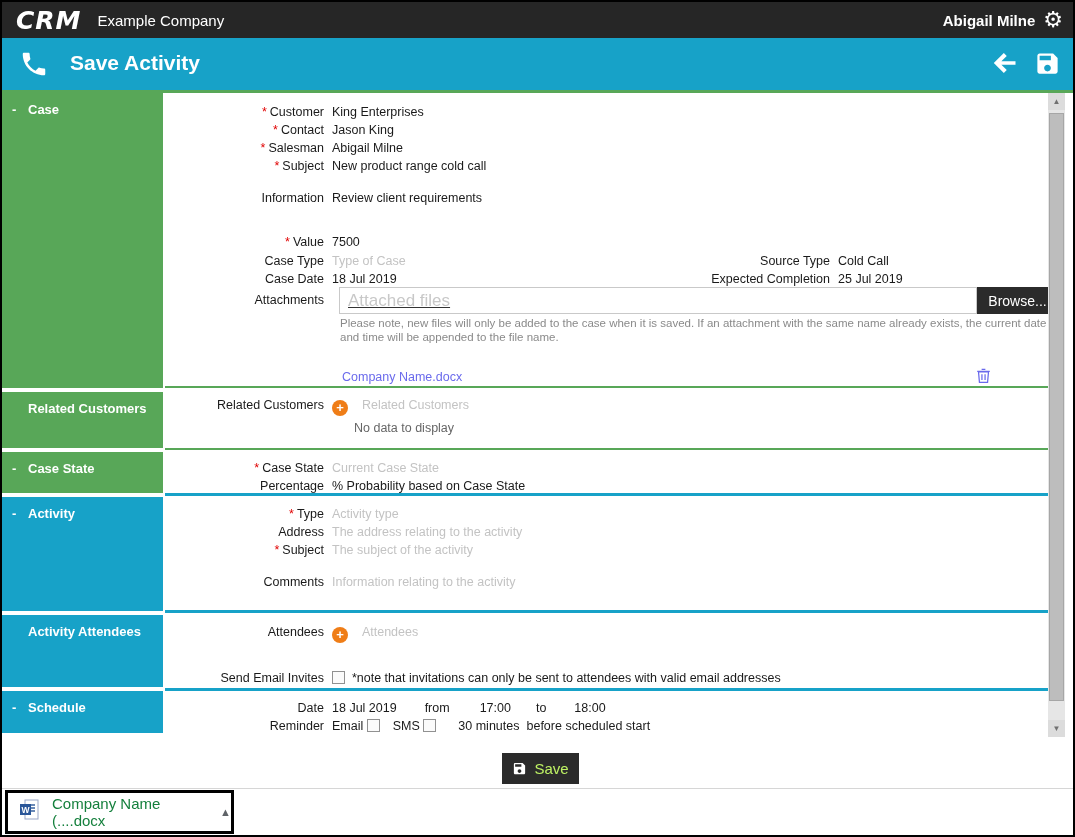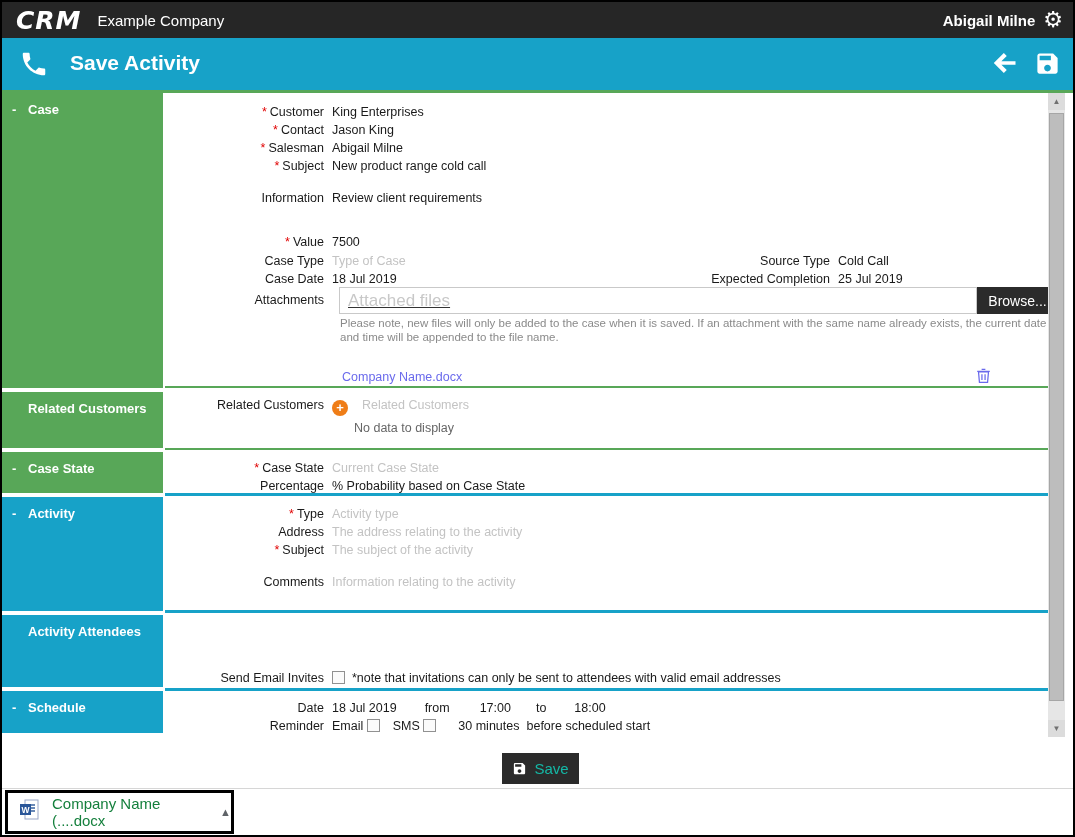--- a/index.html
+++ b/index.html
@@ -53,21 +53,21 @@
   .empty-note { position:absolute; left:352px; top:419px; font-size:12.5px; color:#666; }
 
   .chk { display:inline-block; width:13px; height:13px; border:1px solid #919191; background:#fbfbfb; vertical-align:-2px; cursor:pointer; }
 
   
   .scrollbar { position:absolute; left:1046px; top:91px; width:17px; height:644px; background:#e6e6e6; }
   .sb-arrow { position:absolute; left:0; width:17px; height:17px; color:#707070; font-size:8px; text-align:center; line-height:17px; background:#dcdcdc; }
   .sb-thumb { position:absolute; left:1px; top:20px; width:15px; height:588px; background:#bdbdbd; border:1px solid #a6a6a6; }
 
   
-  .save-btn { position:absolute; left:500px; top:751px; width:77px; height:31px; background:#2b2b2b; color:#14b8a6; border:none; font-size:15px; font-family:"Liberation Sans",sans-serif; cursor:pointer; display:flex; align-items:center; justify-content:center; gap:7px; }
+  .save-btn { position:absolute; left:500px; top:751px; width:77px; height:31px; background:#2b2b2b; color:#bef264; border:none; font-size:15px; font-family:"Liberation Sans",sans-serif; cursor:pointer; display:flex; align-items:center; justify-content:center; gap:7px; }
 
   
   .dlbar { position:absolute; left:0; top:786px; width:1071px; height:47px; background:#fff; border-top:1px solid #d6d6d6; }
   .dl-item { position:absolute; left:3px; top:1px; width:229px; height:44px; border:3px solid #000; background:#fff; display:flex; align-items:center; cursor:pointer; }
   .dl-name { font-size:15px; color:#15803d; margin-left:12px; }
   .dl-caret { font-size:11px; color:#5f6368; margin-left:12px; }
   .word-ic { margin-left:12px; }
 
   .center-note { position:absolute; left:545px; top:645px; font-size:12px; color:#999; }
 </style>
@@ -195,20 +195,23 @@
     <span class="lblcol"><span>Address</span></span><span class="ph">The address relating to the activity</span>
   </div>
   <div class="row" style="top:540px;">
     <span class="lblcol"><span class="req">*</span><span>Subject</span></span><span class="ph">The subject of the activity</span>
   </div>
   <div class="row" style="top:572px;">
     <span class="lblcol"><span>Comments</span></span><span class="ph">Information relating to the activity</span>
   </div>
   <div class="sep t" style="top:608px;"></div>
 
+  <div class="row" style="top:622px;">
+    <span class="lblcol"><span>Attendees</span></span><span class="plus">+</span>&nbsp;&nbsp;&nbsp;&nbsp;<span class="ph">Attendees</span>
+  </div>
   <div class="row" style="top:668px;">
     <span class="lblcol"><span>Send Email Invites</span></span><span class="chk"></span>&nbsp;&nbsp;<span>*note that invitations can only be sent to attendees with valid email addresses</span>
   </div>
   <div class="sep t" style="top:686px;"></div>
 
   <div class="row" style="top:698px;">
     <span class="lblcol"><span>Date</span></span><span>18 Jul 2019</span><span style="margin-left:28px;">from</span><span style="margin-left:30px;">17:00</span><span style="margin-left:25px;">to</span><span style="margin-left:28px;">18:00</span>
   </div>
   <div class="row" style="top:716px;">
     <span class="lblcol"><span>Reminder</span></span><span>Email</span>&nbsp;<span class="chk"></span><span style="margin-left:13px;">SMS</span>&nbsp;<span class="chk"></span><span style="margin-left:22px;text-align:right;">30 minutes</span><span style="margin-left:7px;">before scheduled start</span>

